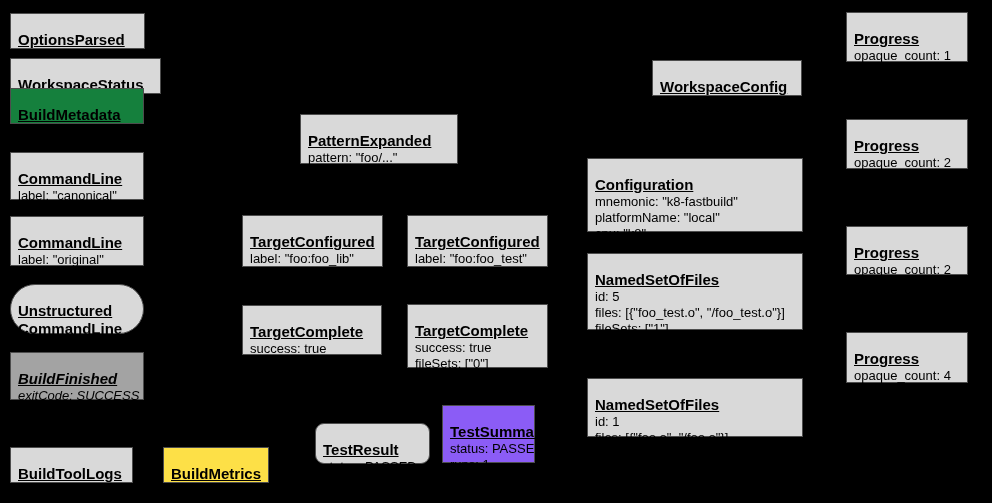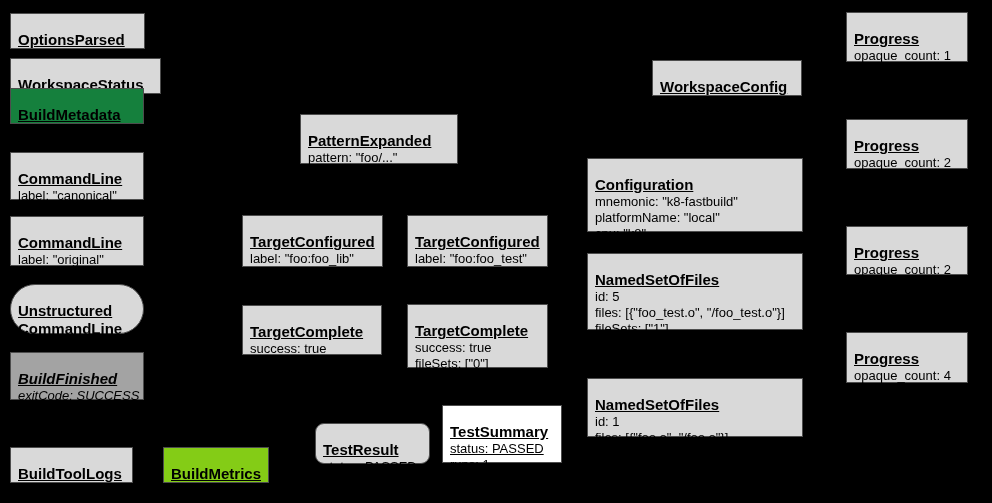--- a/index.html
+++ b/index.html
@@ -63,21 +63,21 @@
       <div class="event-title">Unstructured</div>
       <div class="event-title">CommandLine</div>
     </div>
     <div class="event-box" style="left: 10px; top: 352px; width: 134px; height: 48px; background: #a3a3a3; border-color: rgb(77, 77, 77); color: rgb(0, 0, 0); font-style: italic;">
       <div class="event-title">BuildFinished</div>
       <div class="event-field">exitCode: SUCCESS</div>
     </div>
     <div class="event-box" style="left: 10px; top: 447px; width: 123px; height: 30px; background: rgb(217, 217, 217); border-color: rgb(77, 77, 77); color: rgb(0, 0, 0);">
       <div class="event-title">BuildToolLogs</div>
     </div>
-    <div class="event-box" style="left: 163px; top: 447px; width: 106px; height: 30px; background: #84cc16; border-color: rgb(77, 77, 77); color: rgb(0, 0, 0);">
+    <div class="event-box" style="left: 163px; top: 447px; width: 106px; height: 30px; background: #fde047; border-color: rgb(77, 77, 77); color: rgb(0, 0, 0);">
       <div class="event-title">BuildMetrics</div>
     </div>
     <div class="event-box" style="left: 300px; top: 114px; width: 158px; height: 50px; background: rgb(217, 217, 217); border-color: rgb(77, 77, 77); color: rgb(0, 0, 0);">
       <div class="event-title">PatternExpanded</div>
       <div class="event-field">pattern: "foo/..."</div>
     </div>
     <div class="event-box" style="left: 242px; top: 215px; width: 141px; height: 52px; background: rgb(217, 217, 217); border-color: rgb(77, 77, 77); color: rgb(0, 0, 0);">
       <div class="event-title">TargetConfigured</div>
       <div class="event-field">label: "foo:foo_lib"</div>
     </div>
@@ -91,21 +91,21 @@
     </div>
     <div class="event-box" style="left: 407px; top: 304px; width: 141px; height: 64px; background: rgb(217, 217, 217); border-color: rgb(77, 77, 77); color: rgb(0, 0, 0);">
       <div class="event-title">TargetComplete</div>
       <div class="event-field">success: true</div>
       <div class="event-field">fileSets: ["0"]</div>
     </div>
     <div class="event-box" style="left: 315px; top: 423px; width: 115px; height: 41px; background: rgb(217, 217, 217); border-color: rgb(77, 77, 77); color: rgb(0, 0, 0); border-radius: 9px;">
       <div class="event-title">TestResult</div>
       <div class="event-field">status: PASSED</div>
     </div>
-    <div class="event-box" style="left: 442px; top: 405px; width: 120px; height: 58px; background: #ffffff; border-color: rgb(77, 77, 77); color: rgb(0, 0, 0); text-decoration: underline;">
+    <div class="event-box" style="left: 442px; top: 405px; width: 93px; height: 58px; background: #8b5cf6; border-color: rgb(77, 77, 77); color: rgb(0, 0, 0);">
       <div class="event-title">TestSummary</div>
       <div class="event-field">status: PASSED</div>
       <div class="event-field">runs: 1</div>
     </div>
     <div class="event-box" style="left: 652px; top: 60px; width: 150px; height: 29px; background: rgb(217, 217, 217); border-color: rgb(77, 77, 77); color: rgb(0, 0, 0);">
       <div class="event-title">WorkspaceConfig</div>
     </div>
     <div class="event-box" style="left: 587px; top: 158px; width: 216px; height: 74px; background: rgb(217, 217, 217); border-color: rgb(77, 77, 77); color: rgb(0, 0, 0);">
       <div class="event-title">Configuration</div>
       <div class="event-field">mnemonic: "k8-fastbuild"</div>

